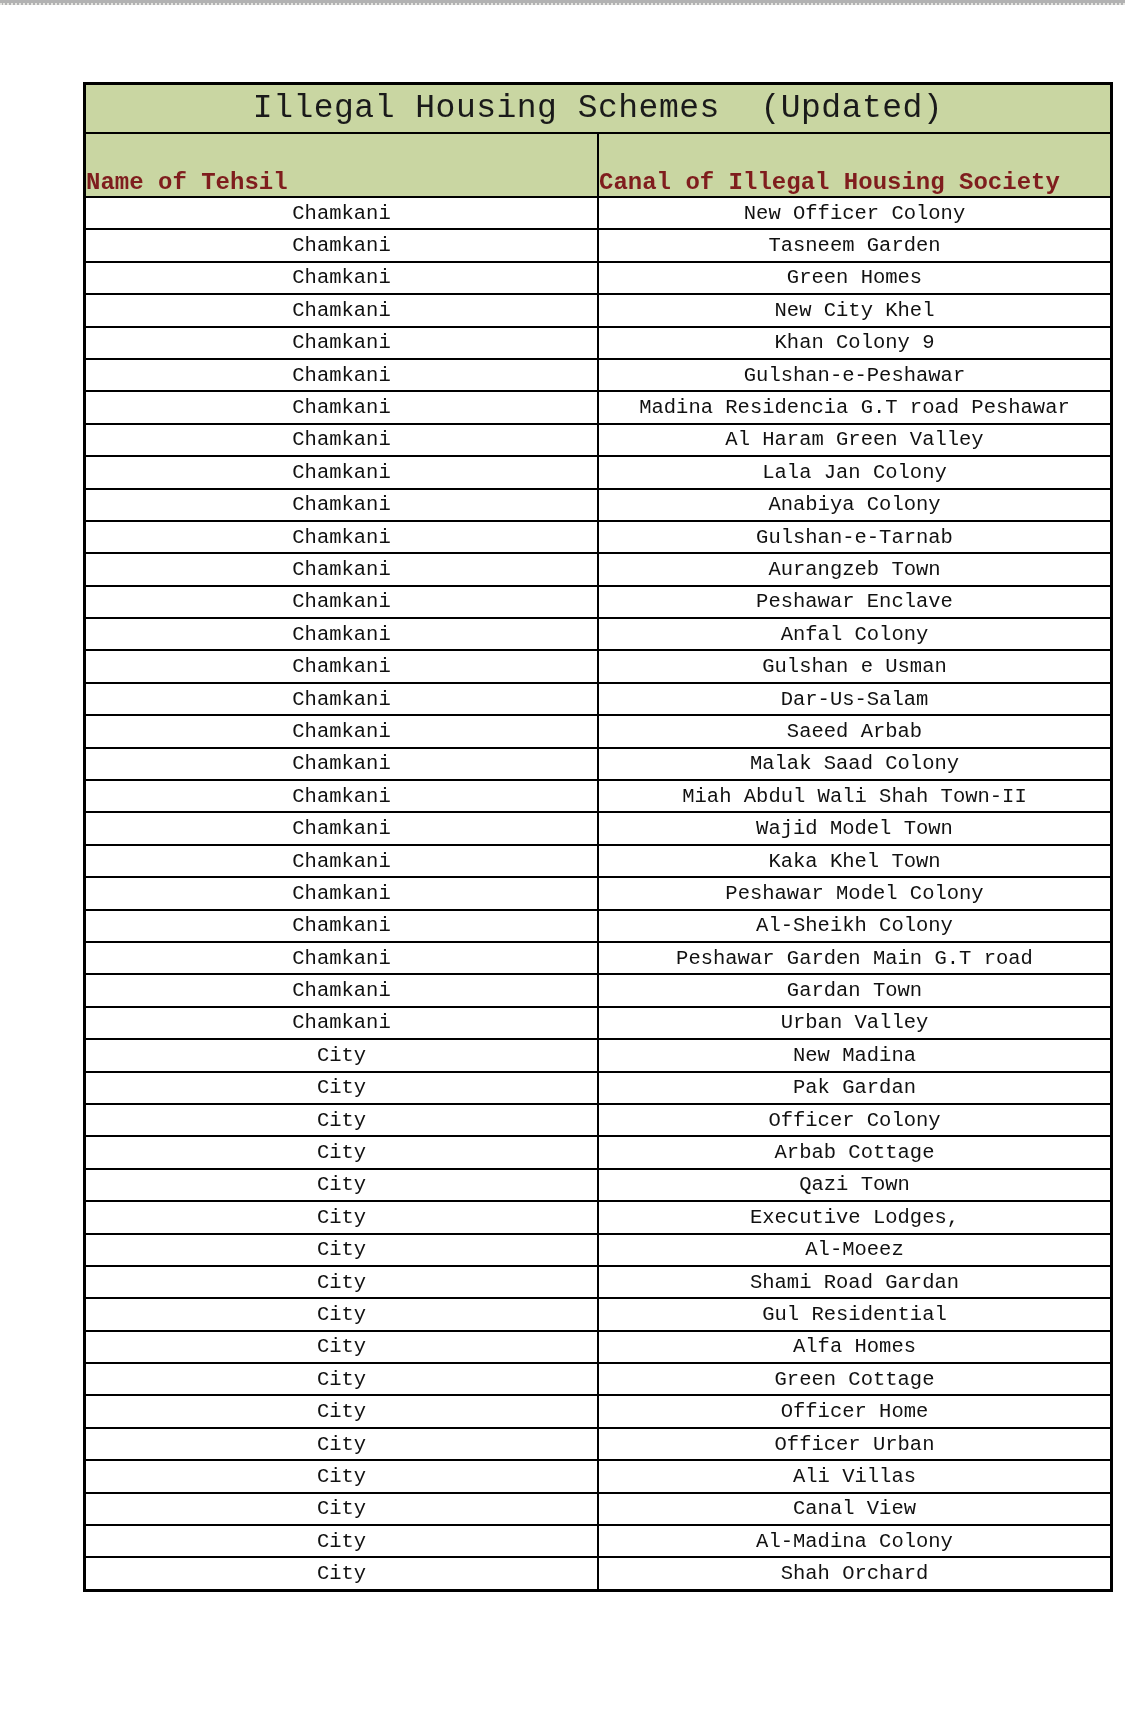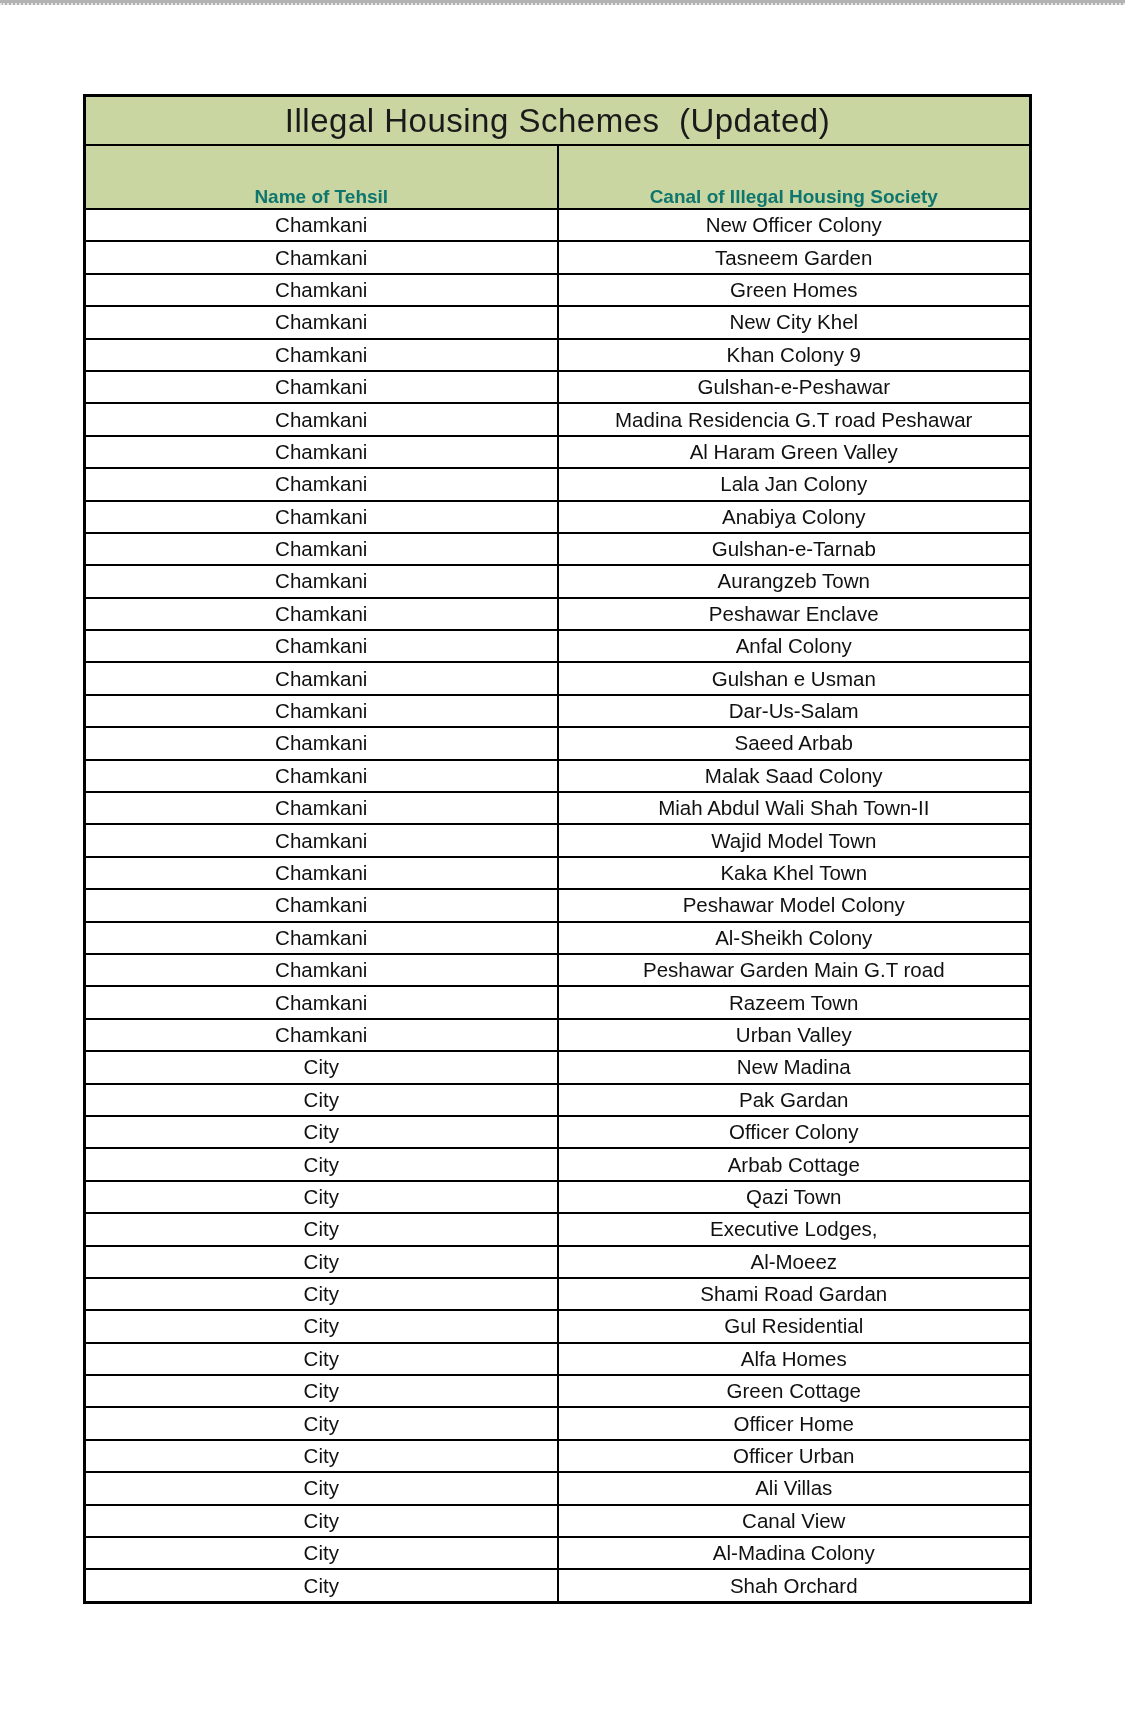--- a/index.html
+++ b/index.html
@@ -19,25 +19,26 @@
     position: absolute;
     top: 0; left: 0;
     width: 100%;
     height: 3px;
     background: #b2b2b2;
     border-bottom: 2px dotted #e4e4e0;
   }
   table.schemes-table {
     position: absolute;
     left: 83px;
-    top: 94px;
-    width: 949px;
+    top: 82px;
+    width: 1030px;
     border-collapse: collapse;
     table-layout: fixed;
     border: 3px solid #000000;
+    font-family: Liberation Mono, monospace;
   }
   table.schemes-table th,
   table.schemes-table td {
     border: 2.5px solid #000000;
     padding: 0;
     overflow: hidden;
   }
   .title-cell {
     height: 47px;
     background: var(--table-green, #c9d6a2);
@@ -46,24 +47,24 @@
     font-size: 33px;
     font-weight: normal;
     color: #1a1a1a;
     white-space: pre;
     letter-spacing: 0.5px;
   }
   .header-row th {
     height: 62px;
     background: var(--table-green, #c9d6a2);
     vertical-align: bottom;
-    text-align: center;
-    font-size: 19px;
+    text-align: left;
+    font-size: 24px;
     font-weight: bold;
-    color: #0f766e;
+    color: #7f1d1d;
     padding-bottom: 7px;
   }
   .col-tehsil  { width: 334px; }
   .col-society { width: 615px; }
   tbody td {
     height: 30.4px;
     text-align: center;
     vertical-align: middle;
     font-size: 20.5px;
     color: #111111;
@@ -178,21 +179,21 @@
         <tr>
     <td>Chamkani</td>
     <td>Al-Sheikh Colony</td>
   </tr>
         <tr>
     <td>Chamkani</td>
     <td>Peshawar Garden Main G.T road</td>
   </tr>
         <tr>
     <td>Chamkani</td>
-    <td>Razeem Town</td>
+    <td>Gardan Town</td>
   </tr>
         <tr>
     <td>Chamkani</td>
     <td>Urban Valley</td>
   </tr>
         <tr>
     <td>City</td>
     <td>New Madina</td>
   </tr>
         <tr>

